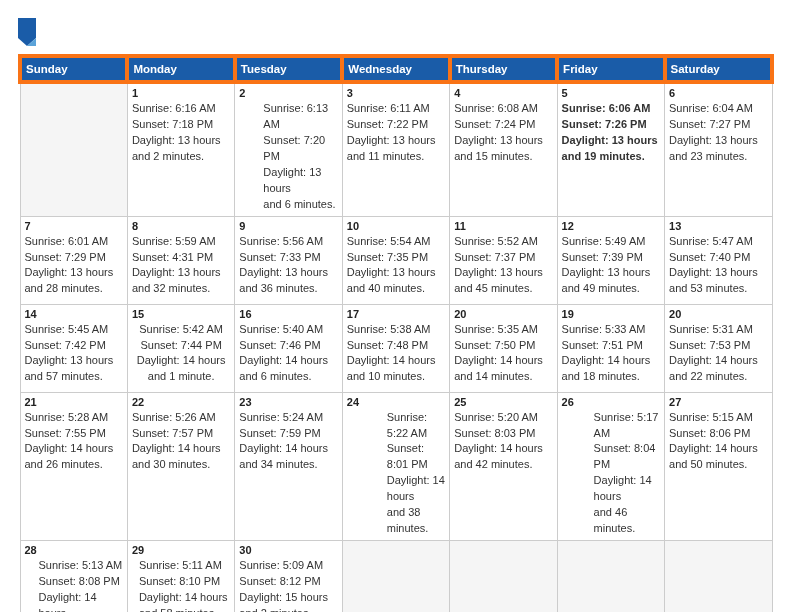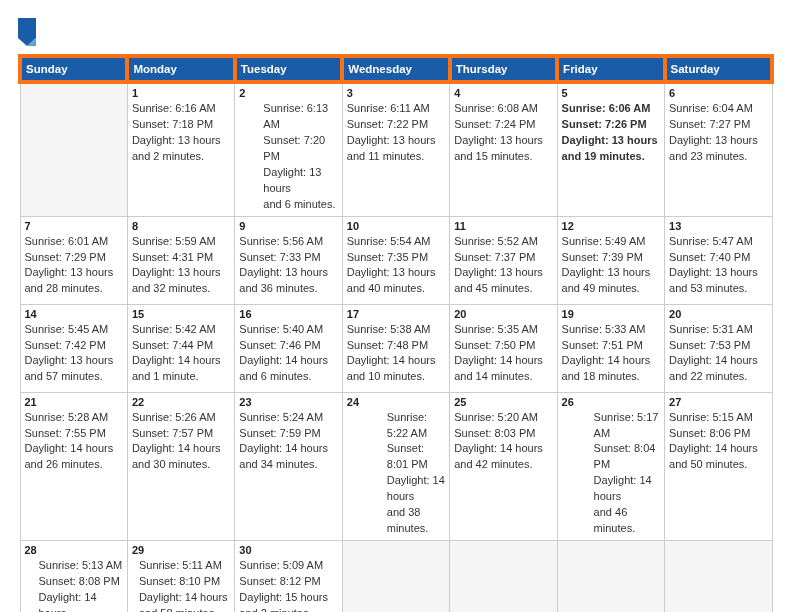--- a/index.html
+++ b/index.html
@@ -225,21 +225,21 @@
         <tr>
           <td>
             <span class="day-num">14</span>
             <div class="day-info" style="white-space: pre-line;">Sunrise: 5:45 AM
 Sunset: 7:42 PM
 Daylight: 13 hours
 and 57 minutes.</div>
           </td>
           <td>
             <span class="day-num">15</span>
-            <div class="day-info" style="white-space: pre-line;">Sunrise: 5:42 AM
+            <div class="day-info" style="white-space: pre-line; text-align: center;">Sunrise: 5:42 AM
 Sunset: 7:44 PM
 Daylight: 14 hours
 and 1 minute.</div>
           </td>
           <td>
             <span class="day-num">16</span>
             <div class="day-info" style="white-space: pre-line;">Sunrise: 5:40 AM
 Sunset: 7:46 PM
 Daylight: 14 hours
 and 6 minutes.</div>

